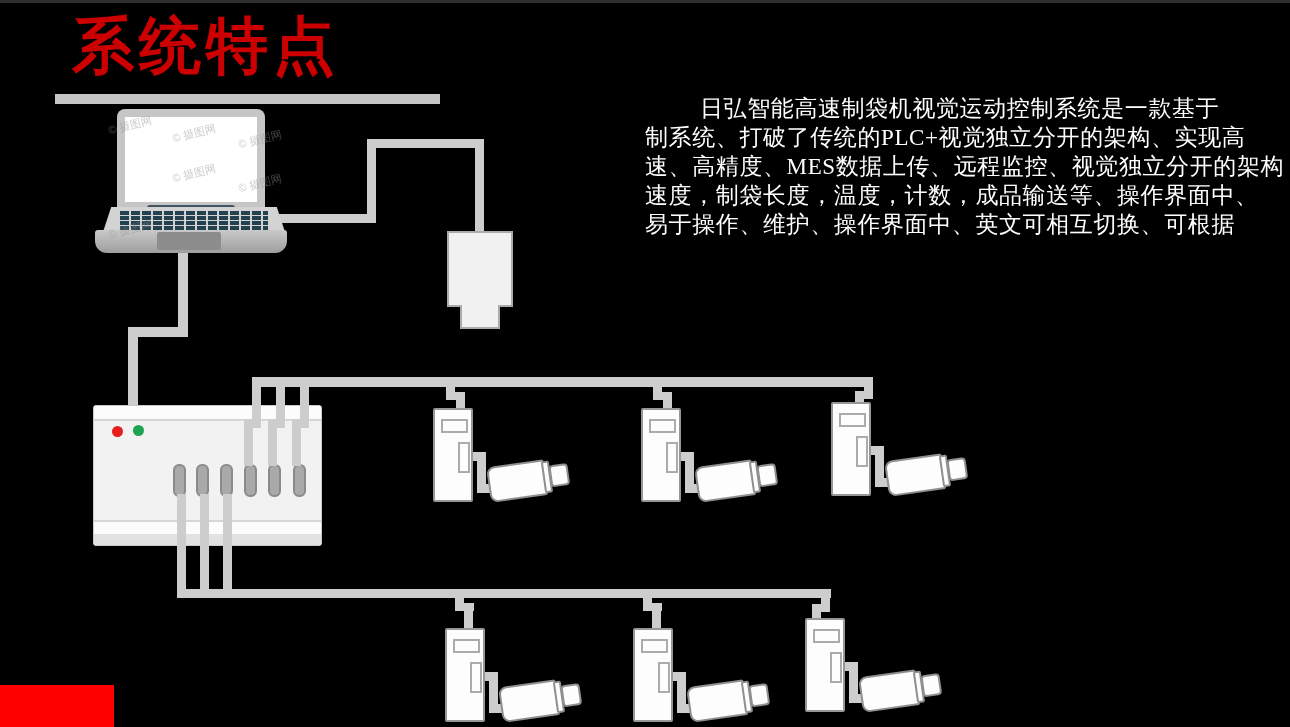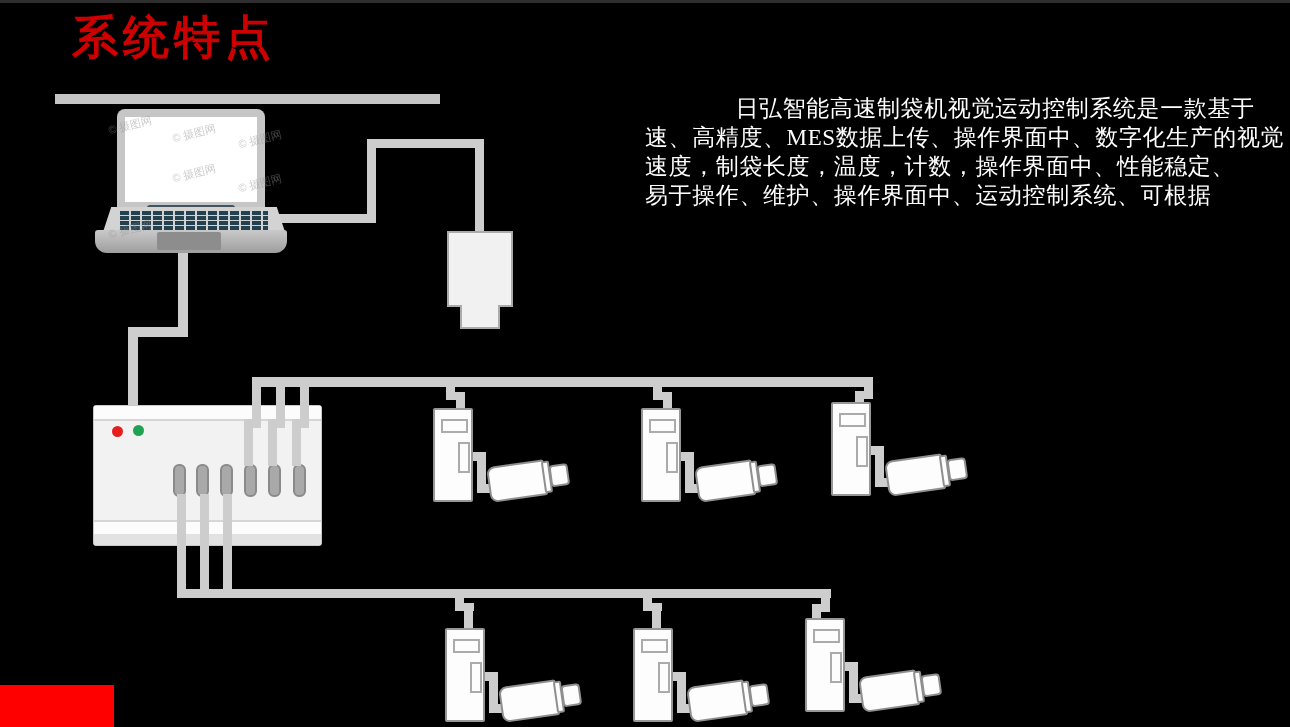--- a/index.html
+++ b/index.html
@@ -1,24 +1,24 @@
 <!DOCTYPE html>
 <html><head>
 <meta charset="utf-8">
 <style>
   html,body{margin:0;padding:0;background:#000;}
   #frame{position:relative;width:1290px;height:727px;background:#000;overflow:hidden;
          font-family:"Liberation Sans","DejaVu Sans",sans-serif;}
   
-  #title{position:absolute;left:72px;top:12px;font-size:46px;font-weight:700;
+  #title{position:absolute;left:72px;top:12px;font-size:62px;font-weight:700;
          letter-spacing:5px;line-height:1.1;color:#cc0000;white-space:nowrap;z-index:5;}
   #para{position:absolute;left:645px;top:94px;width:645px;color:#fff;z-index:5;
         font-family:"Liberation Serif","DejaVu Serif",serif;font-size:23px;letter-spacing:0.6px;}
   #para .pline{height:29px;line-height:29px;white-space:nowrap;}
-  #para .pline.first{padding-left:55px;text-align:center;}
+  #para .pline.first{padding-left:55px;}
   
   #top-edge{position:absolute;left:0;top:0;width:1290px;height:3px;background:#2e2e2e;}
   #title-underline{position:absolute;left:55px;top:94px;width:385px;height:10px;background:#c5c5c5;}
   #red-block{position:absolute;left:0;top:685px;width:114px;height:42px;background:#fe0000;}
   .wm{position:absolute;color:rgba(145,145,145,0.45);font-size:11px;transform:rotate(-14deg);
       z-index:6;white-space:nowrap;}
   
   .cb{position:absolute;background:#cdcdcd;z-index:1;}
   .cb.z3{z-index:3;}
   
@@ -76,23 +76,24 @@
 <div id="frame">
 
   <div id="top-edge" style="background: rgb(46, 46, 46);"></div>
   <div id="title-underline" style="background: rgb(197, 197, 197);"></div>
   <div id="red-block" style="background: rgb(254, 0, 0);"></div>
 
   <div id="title" style="color: rgb(204, 0, 0);">系统特点</div>
 
   <div id="para" style="color: rgb(255, 255, 255);">
     <div class="pline first">日弘智能高速制袋机视觉运动控制系统是一款基于</div>
-    <div class="pline">速、高精度、MES数据上传、操作界面中、数字化生产的视觉</div>
-    <div class="pline">速度，制袋长度，温度，计数，操作界面中、性能稳定、</div>
-    <div class="pline">易于操作、维护、操作界面中、运动控制系统、可根据</div>
+    <div class="pline">制系统、打破了传统的PLC+视觉独立分开的架构、实现高</div>
+    <div class="pline">速、高精度、MES数据上传、远程监控、视觉独立分开的架构</div>
+    <div class="pline">速度，制袋长度，温度，计数，成品输送等、操作界面中、</div>
+    <div class="pline">易于操作、维护、操作界面中、英文可相互切换、可根据</div>
   </div>
 
   <span class="wm" style="left:108px;top:118px">© 摄图网</span>
   <span class="wm" style="left:172px;top:126px">© 摄图网</span>
   <span class="wm" style="left:238px;top:132px">© 摄图网</span>
   <span class="wm" style="left:172px;top:166px">© 摄图网</span>
   <span class="wm" style="left:238px;top:176px">© 摄图网</span>
   <span class="wm" style="left:108px;top:222px">© 摄图网</span>
 
   <i class="cb" style="left:270px;top:214px;width:106px;height:9px"></i>

